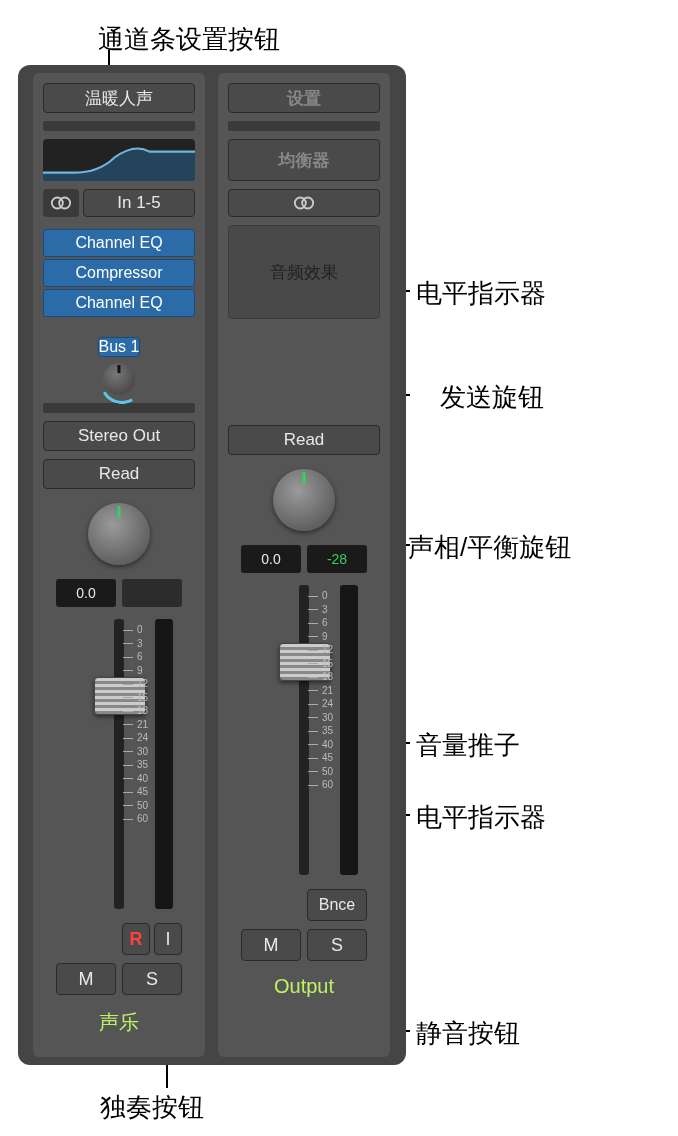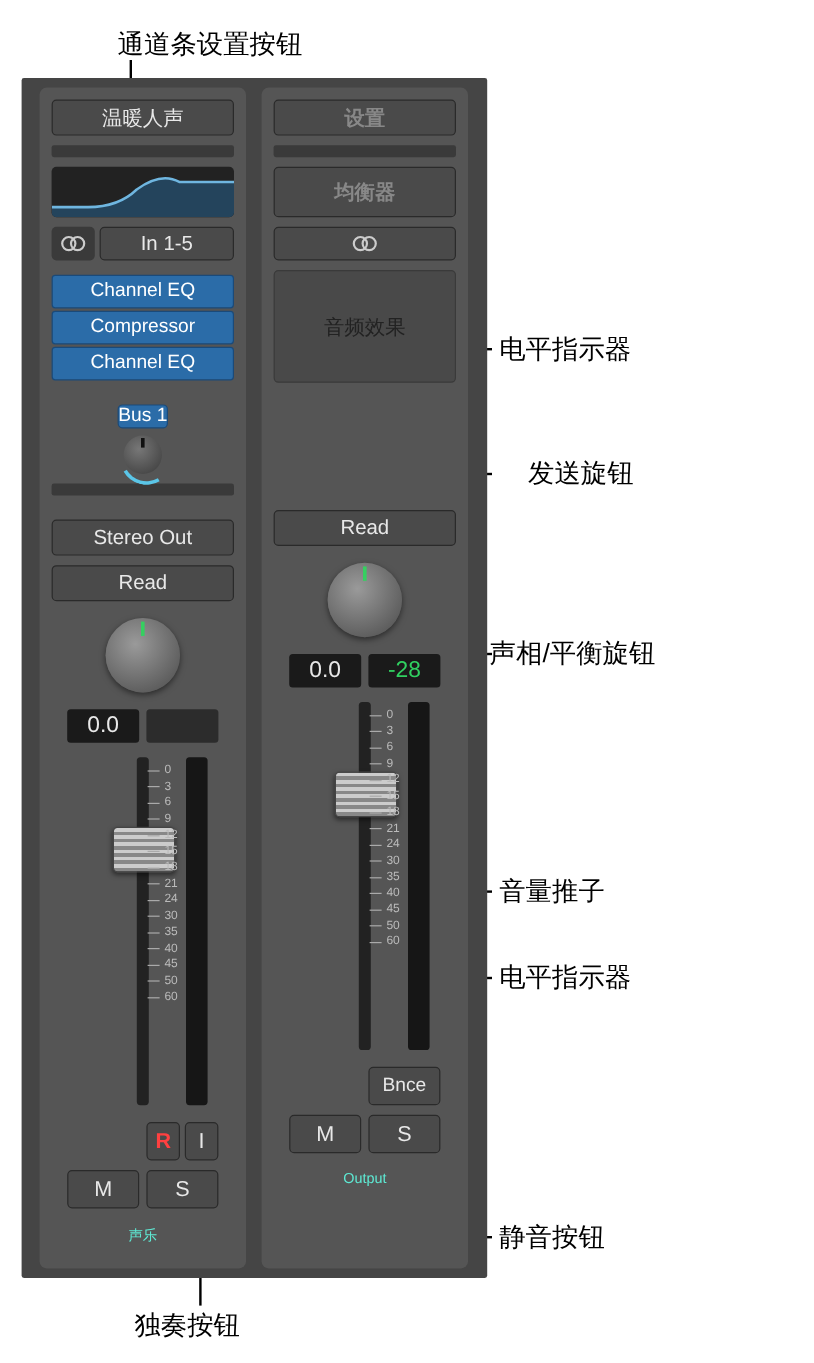--- a/index.html
+++ b/index.html
@@ -6,39 +6,39 @@
   margin: 0;
   padding: 0;
   background: #ffffff;
   font-family: "Helvetica Neue", Arial, sans-serif;
   width: 678px;
   height: 1136px;
   position: relative;
 }
 .callout {
   position: absolute;
-  font-size: 22px;
+  font-size: 26px;
   color: #000;
   white-space: nowrap;
 }
 .callout-line,
 .mixer-panel,
 .channel-strip {
   position: absolute;
 }
 .callout-line {
   background: #000;
 }
 .mixer-panel {
   left: 18px;
   top: 65px;
   width: 388px;
   height: 1000px;
   background: #454545;
-  border-radius: 2px;
+  border-radius: 12px;
 }
 .channel-strip {
   top: 8px;
   width: 172px;
   height: 984px;
   background: #555;
   border-radius: 6px;
 }
 .channel-strip.left { left: 15px; }
 .channel-strip.right { left: 200px; }
@@ -109,21 +109,21 @@
   position: relative; margin: 0 auto;
   box-shadow: 0 2px 5px rgba(0,0,0,0.5);
 }
 .pan-knob::after{
   content:""; position:absolute; left:50%; top:3px;
   width:3px; height:12px; background:#35d060; transform:translateX(-50%);
 }
 .readout-row { display:flex; gap:6px; justify-content:center; }
 .readout {
   width:60px; height:28px; background:#1a1a1a; border-radius:3px;
-  color:#e8e8e8; font-size:19px; display:flex; align-items:center; justify-content:center;text-align:right;
+  color:#e8e8e8; font-size:14px; display:flex; align-items:center; justify-content:center;text-align:right;
 }
 .readout.green { color:#30d060; }
 .readout.empty { background:#2c2c2c; }
 .fader-area {
   position: relative;
   height: 300px;
   display: flex;
   justify-content: center;
 }
 .fader-track {
@@ -149,21 +149,21 @@
 .meter {
   position:absolute;
   width:18px; height:290px;
   background:#161616;
   border-radius:3px;
   left:112px; top:4px;
 }
 .btns-row { display:flex; gap:6px; justify-content:center; }
 .btns-row .btn { width:60px; height:32px; font-size:18px; }
 .track-name {
-  color:#5eead4; text-align:center; font-size:12px; margin-top:6px;
+  color:#bef264; text-align:center; font-size:20px; margin-top:6px;
 }
 .col {
   padding: 10px;
   display:flex;
   flex-direction:column;
   gap:8px;
   box-sizing:border-box;
 }
 .fx-area {
   background:#494949;
@@ -181,21 +181,21 @@
 <div class="callout" style="left:98px; top:22px;">通道条设置按钮</div>
 <div class="callout-line" style="left:108px; top:50px; width:2px; height:32px;"></div>
 
 <div class="callout" style="left:416px; top:276px;">电平指示器</div>
 <div class="callout" style="left:440px; top:380px;">发送旋钮</div>
 <div class="callout" style="left:408px; top:530px;">声相/平衡旋钮</div>
 <div class="callout" style="left:416px; top:728px;">音量推子</div>
 <div class="callout" style="left:416px; top:800px;">电平指示器</div>
 <div class="callout" style="left:416px; top:1016px;">静音按钮</div>
 
-<div class="callout" style="left:100px; top:1090px;margin-left:12px;">独奏按钮</div>
+<div class="callout" style="left:100px; top:1090px;">独奏按钮</div>
 <div class="callout-line" style="left:166px; top:1018px; width:2px; height:70px;"></div>
 
 <div class="callout-line" style="left:188px; top:248px; width:2px; height:105px;"></div>
 <div class="callout-line" style="left:188px; top:290px; width:222px; height:2px;"></div>
 <div class="callout-line" style="left:186px; top:394px; width:224px; height:2px;"></div>
 <div class="callout-line" style="left:332px; top:544px; width:78px; height:2px;"></div>
 <div class="callout-line" style="left:304px; top:742px; width:106px; height:2px;"></div>
 <div class="callout-line" style="left:350px; top:814px; width:60px; height:2px;"></div>
 <div class="callout-line" style="left:268px; top:1030px; width:142px; height:2px;"></div>
 <div class="callout-line" style="left:268px; top:1010px; width:2px; height:22px;"></div>
@@ -227,21 +227,21 @@
         <div class="btn blue fx-slot">Compressor</div>
         <div class="btn blue fx-slot">Channel EQ</div>
       </div>
 
       <div class="send-row" style="margin-top:10px;flex-direction:column;">
         <div class="btn blue" style="flex:1;height:28px;font-size:16px;">Bus 1</div>
         <div class="send-knob arc"></div>
       </div>
       <div class="small-slot"></div>
 
-      <div class="btn" style="height:30px;margin-top:12px;">Stereo Out</div>
+      <div class="btn" style="height:30px;">Stereo Out</div>
       <div class="btn" style="height:30px;">Read</div>
 
       <div style="margin-top:6px;">
         <div class="pan-knob"></div>
       </div>
 
       <div class="readout-row" style="margin-top:6px;">
         <div class="readout">0.0</div>
         <div class="readout empty"></div>
       </div>

